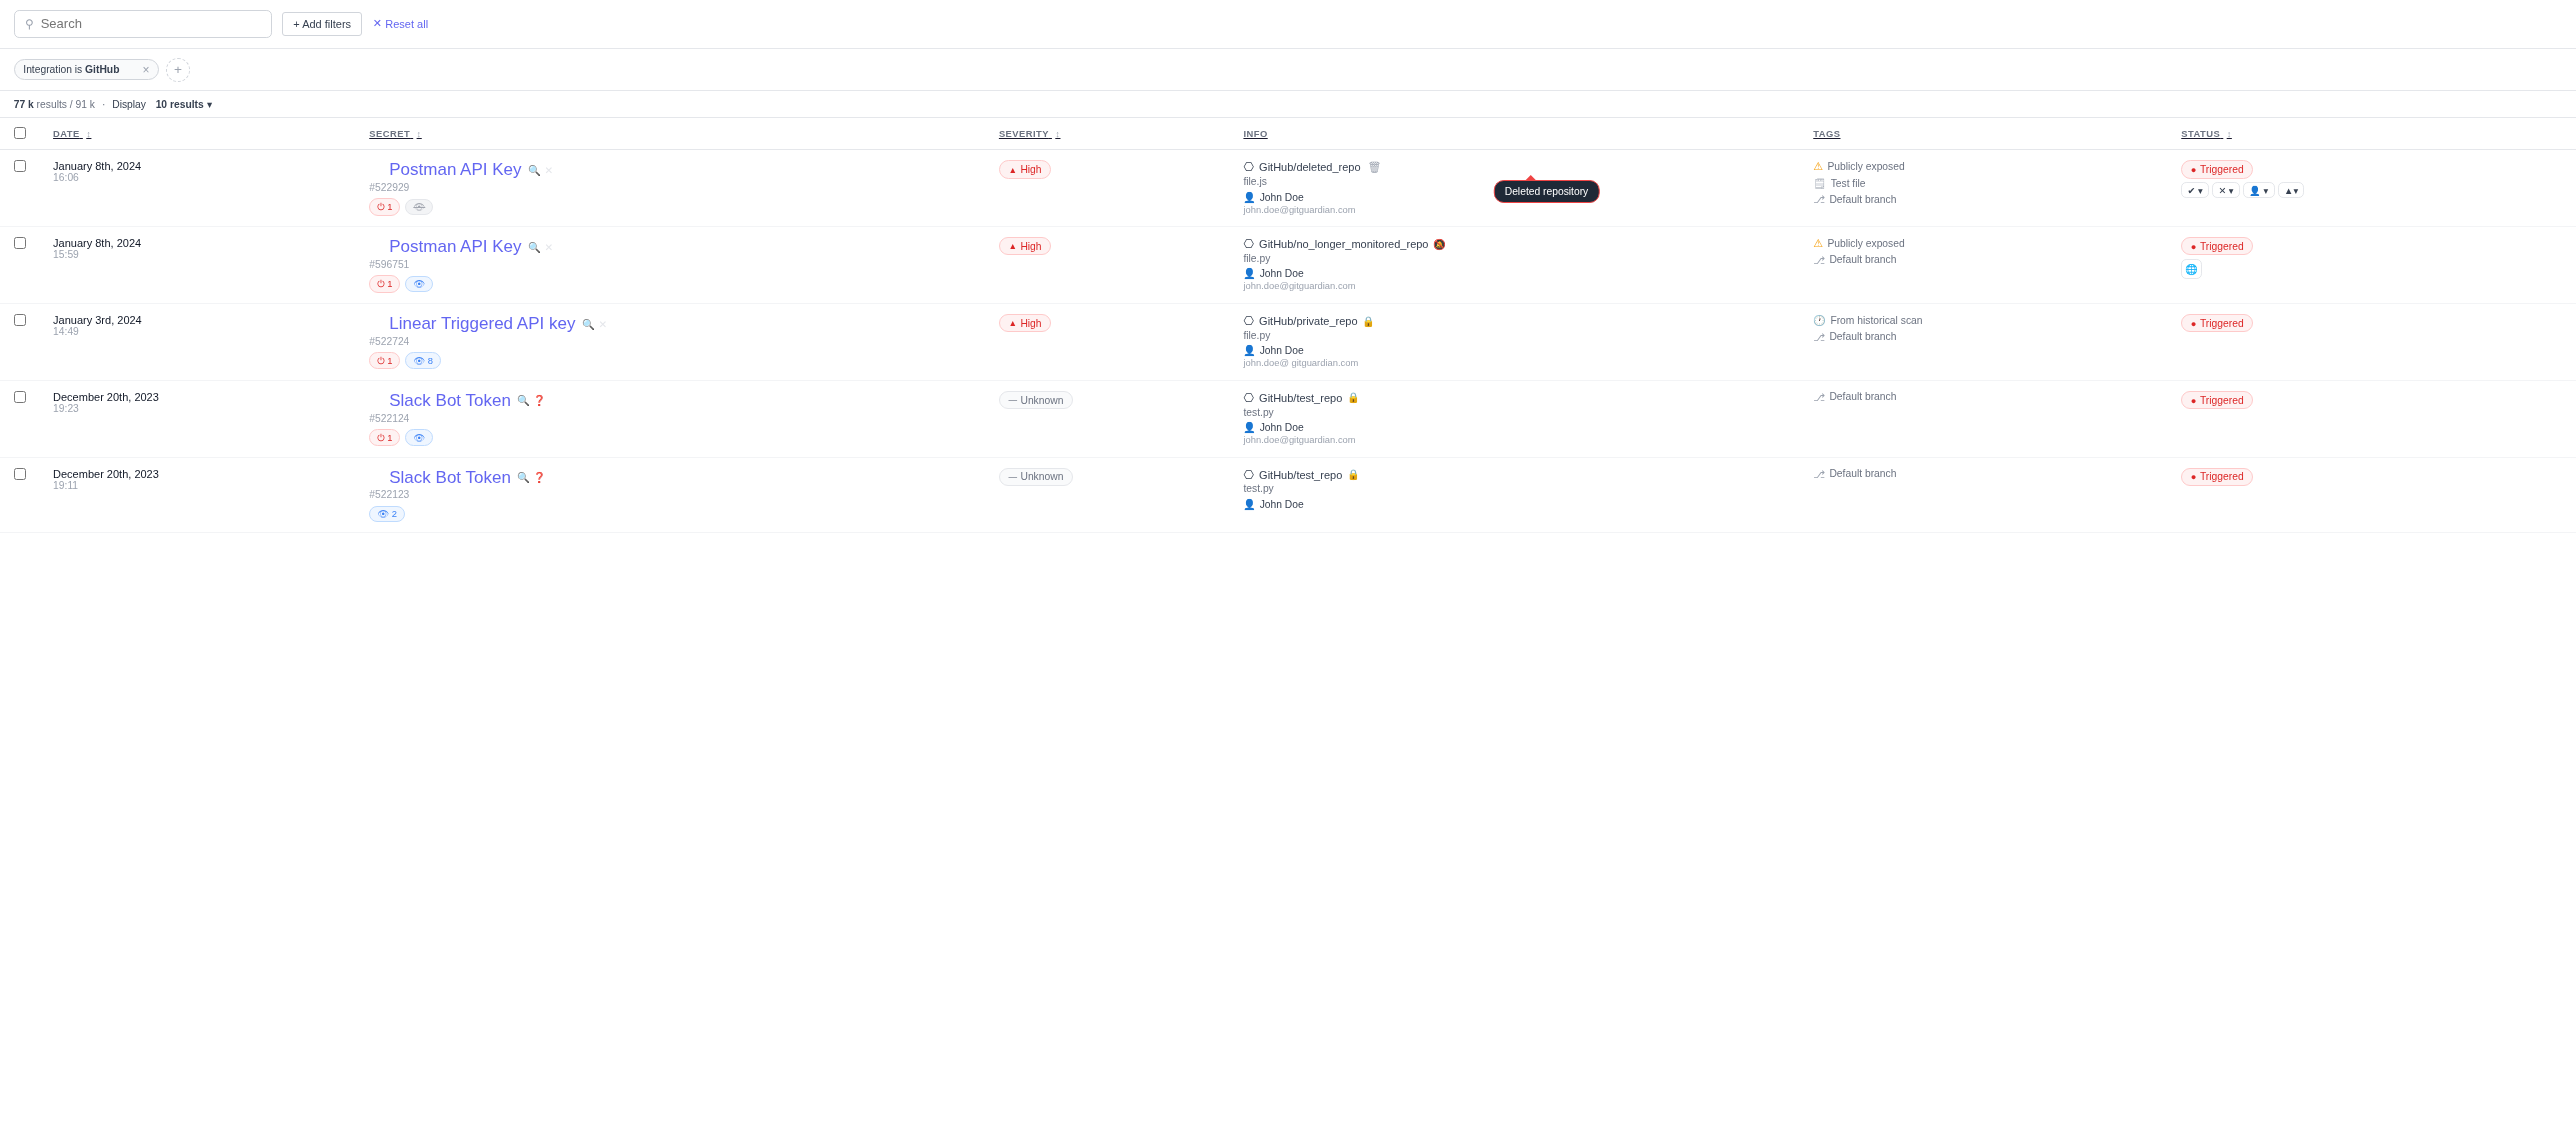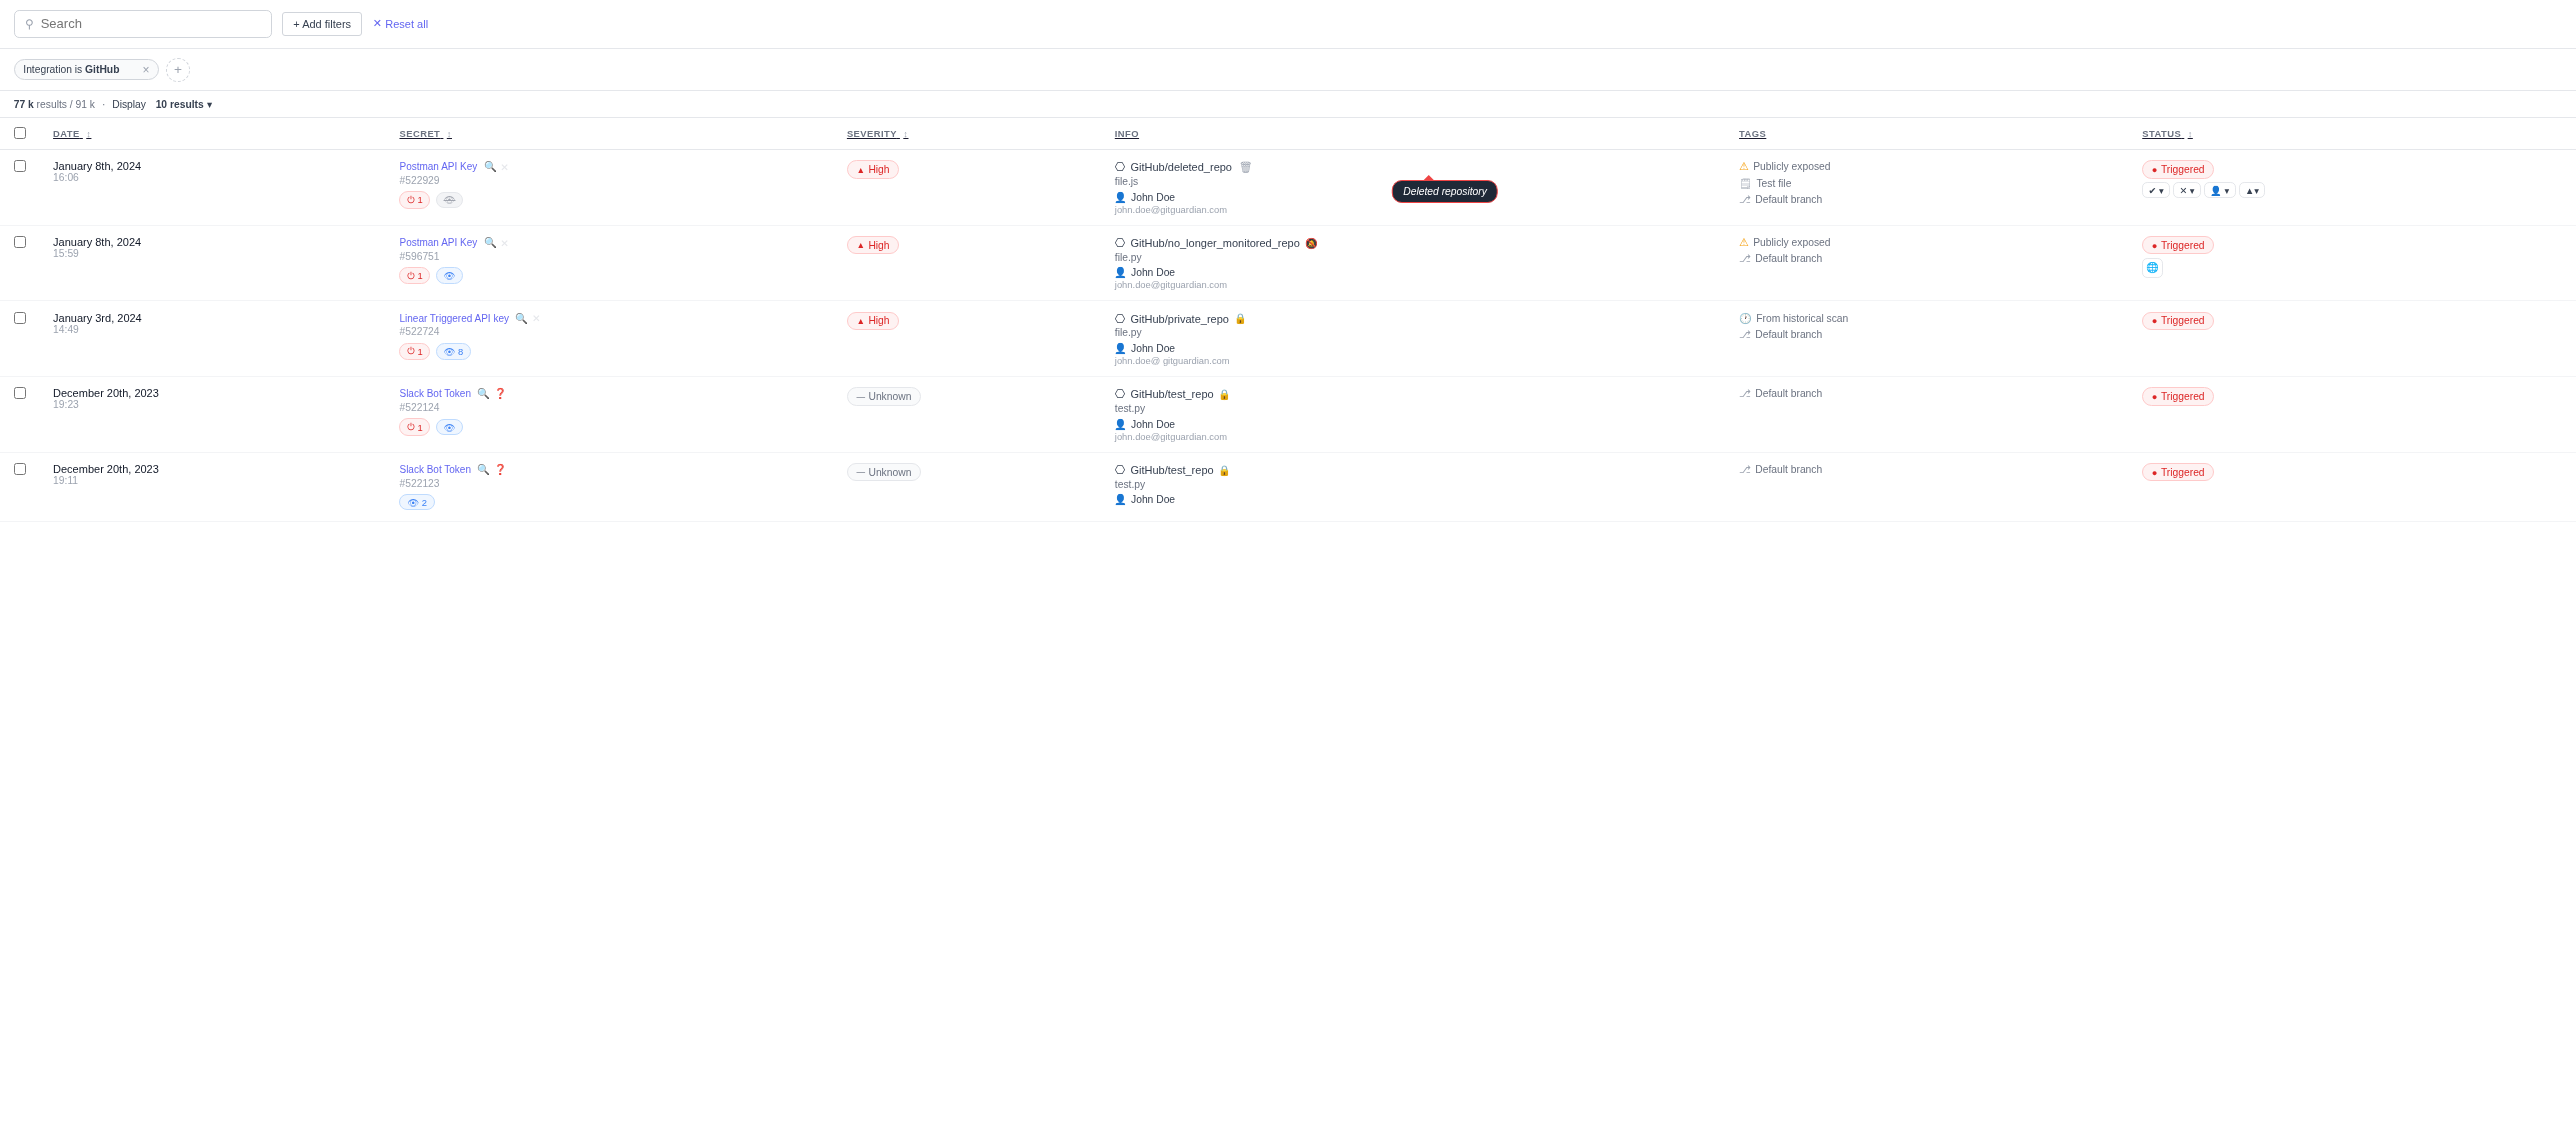--- a/index.html
+++ b/index.html
@@ -68,21 +68,21 @@
     td { padding: 10.3px 13.7px; vertical-align: top; border-bottom: 0.9px solid #f3f4f6; }
 
     .checkbox-col { width: 31px; }
     input[type="checkbox"] { width: 12px; height: 12px; cursor: pointer; accent-color: #6366f1; }
 
     .date-col { min-width: 120px; }
     .date-main { font-size: 11px; color: #111827; font-weight: 500; }
     .date-time { font-size: 10.3px; color: #9ca3af; }
 
     .secret-col { min-width: 172px; }
-    .secret-name { color: #6366f1; font-weight: 500; font-size: 10px; cursor: pointer; text-decoration: none; }
+    .secret-name { color: #6366f1; font-weight: 500; font-size: 17px; cursor: pointer; text-decoration: none; margin-left: 20px; }
     .secret-id { font-size: 10.3px; color: #9ca3af; margin: 1.7px 0 5.2px; }
     .secret-badges { display: flex; align-items: center; gap: 5.2px; flex-wrap: wrap; }
     .badge-red {
       display: flex; align-items: center; gap: 2.6px;
       background: #fef2f2; border: 0.9px solid #fecaca;
       border-radius: 10.3px; padding: 1.7px 6.9px; font-size: 9.4px; color: #dc2626;
     }
     .badge-gray {
       display: flex; align-items: center; gap: 2.6px;
       background: #f3f4f6; border: 0.9px solid #e5e7eb;
@@ -146,21 +146,20 @@
       border: 0.9px solid #e5e7eb; border-radius: 5.2px;
       padding: 1.7px 5.2px; font-size: 9.4px; color: #374151;
       background: #fff; cursor: pointer;
     }
     .tooltip-box {
       position: absolute; top: 100%; left: 50%; transform: translateX(-20%);
       background: #1f2937; color: #fff; border-radius: 10px;
       padding: 5.2px 10.3px; font-size: 10.3px; white-space: nowrap;
       z-index: 100; margin-top: 5.2px;
       border: 1.7px solid #ef4444;
-      font-style: italic;
     }
     .tooltip-box::before {
       content: ''; position: absolute; top: -5.2px; left: 30%;
       border-left: 5.2px solid transparent; border-right: 5.2px solid transparent;
       border-bottom: 5.2px solid #ef4444;
     }
     .trash-icon { font-size: 11px; color: #9ca3af; cursor: pointer; margin-left: 1.7px; }
   </style>
 </head>
 <body>

